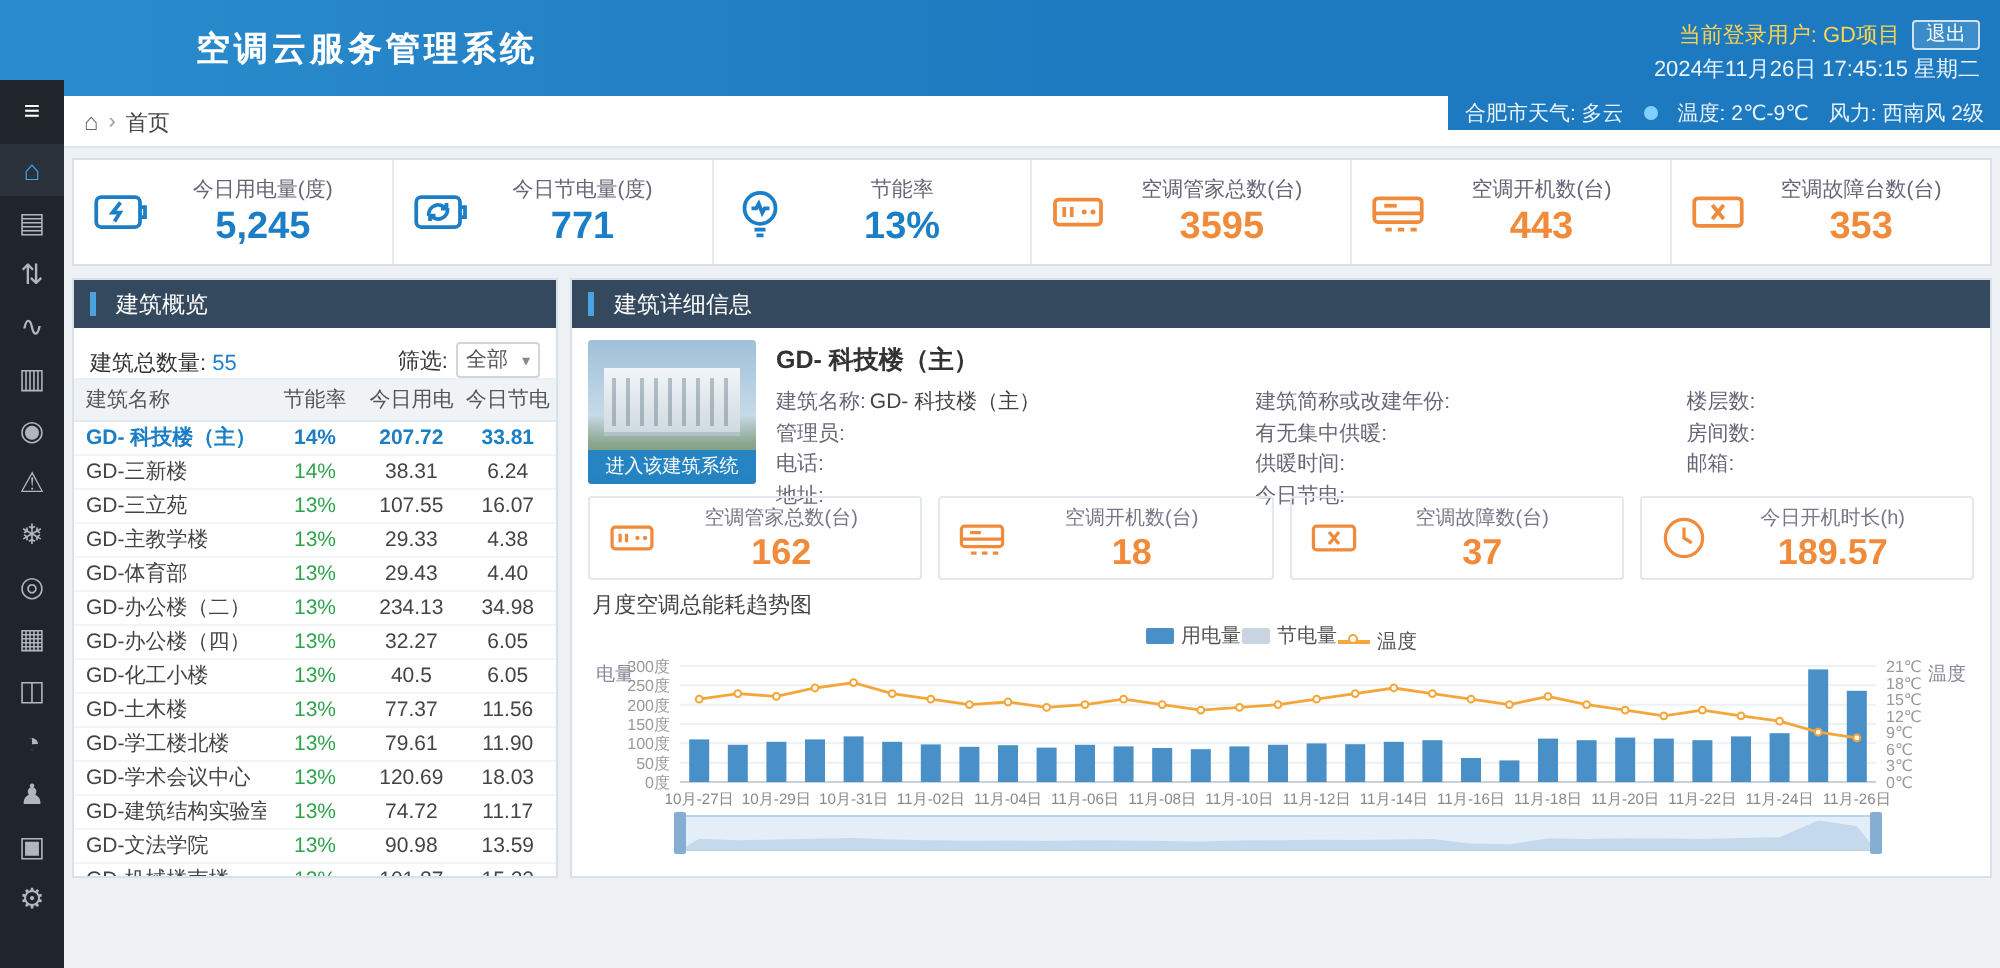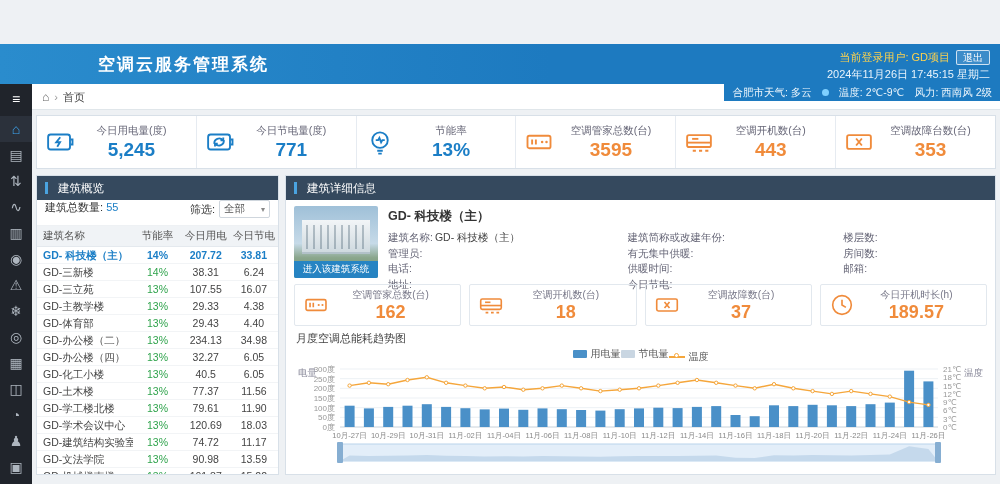--- a/index.html
+++ b/index.html
@@ -1,22 +1,22 @@
 <!DOCTYPE html>
 <html><head>
 <meta charset="utf-8">
 <style>
   * { margin:0; padding:0; box-sizing:border-box; }
   body { width:1000px; height:484px; overflow:hidden; background:#eef1f4;
          font-family:"Liberation Sans","DejaVu Sans",sans-serif; cursor:default; }
   .app { position:relative; width:1000px; height:484px; }
 
   
-  .header { height:40px; background:linear-gradient(90deg,#2a8ccd,#1d7ac0 55%,#1d7ac0);
-            display:flex; align-items:center;margin-top:44px; }
+  .header { height:48px; background:linear-gradient(90deg,#2a8ccd,#1d7ac0 55%,#1d7ac0);
+            display:flex; align-items:center; }
   .header-title { margin-left:98px; color:#fff; font-size:17px; font-weight:bold; letter-spacing:2px; }
   .header-right { margin-left:auto; padding:3px 10px 0 0; display:flex; flex-direction:column; align-items:flex-end; gap:2px; }
   .login-row { display:flex; align-items:center; gap:6px; color:#ffd34d; font-size:11px; }
   .logout-btn { border:1px solid rgba(255,255,255,.75); background:rgba(255,255,255,.14);
                 color:#fff; font-size:10px; line-height:13px; padding:0 6px; border-radius:2px; cursor:pointer; }
   .datetime { color:#e8f3fb; font-size:11px; }
 
   
   .sidebar { position:absolute; left:0; top:40px; bottom:0; width:32px; background:#20242b; z-index:5; }
   .sb-icon { width:32px; height:26px; line-height:26px; text-align:center; font-size:14px;
@@ -51,26 +51,26 @@
 
   
   .panels { display:flex; gap:6px; margin:6px 4px 0; height:300px; }
   .panel { background:#fff; border:1px solid #d8e0e8; display:flex; flex-direction:column; overflow:hidden; }
   .left-panel { width:243px; flex:none; }
   .right-panel { flex:1; }
   .panel-header { height:24px; flex:none; background:#35495e; color:#fff; font-size:11.5px;
                   display:flex; align-items:center; gap:10px; padding-left:8px; }
   .ph-accent { width:3px; height:12px; background:#4aa3e0; }
 
-  .controls { height:26px; flex:none; display:flex; justify-content:space-between; align-items:flex-start;
+  .controls { height:26px; flex:none; display:flex; justify-content:space-between; align-items:flex-end;
               padding:0 8px; font-size:11px; color:#333; border-bottom:1px solid #eef1f4; }
   .count-val { color:#1b7ec6; }
   .filter { display:flex; align-items:center; }
   .select { border:1px solid #cfd6dd; border-radius:2px; font-size:10.5px; padding:1px 4px;
-            display:inline-flex; align-items:center; gap:16px; color:#555; margin-left:4px; cursor:pointer; background:#fff; }
+            display:inline-flex; align-items:center; gap:7px; color:#555; margin-left:4px; cursor:pointer; background:#fff; }
   .caret { font-size:8px; color:#888; }
 
   .btable { width:100%; border-collapse:collapse; table-layout:fixed; font-size:10.5px; }
   .btable th { background:#f0f3f6; color:#555; font-weight:normal; height:20px; border-bottom:1px solid #e4e9ee; }
   .btable th.name, .btable td.name { width:40%; text-align:left; padding-left:6px; }
   .btable th.num, .btable td.num { text-align:center; }
   .btable td { height:16px; line-height:16px; border-bottom:1px solid #f2f4f6; color:#444;
                white-space:nowrap; overflow:hidden; cursor:pointer; }
   .btable td.rate { color:#2fa34c; }
   .btable tr.selected td { color:#1b7ec6; font-weight:bold; }

